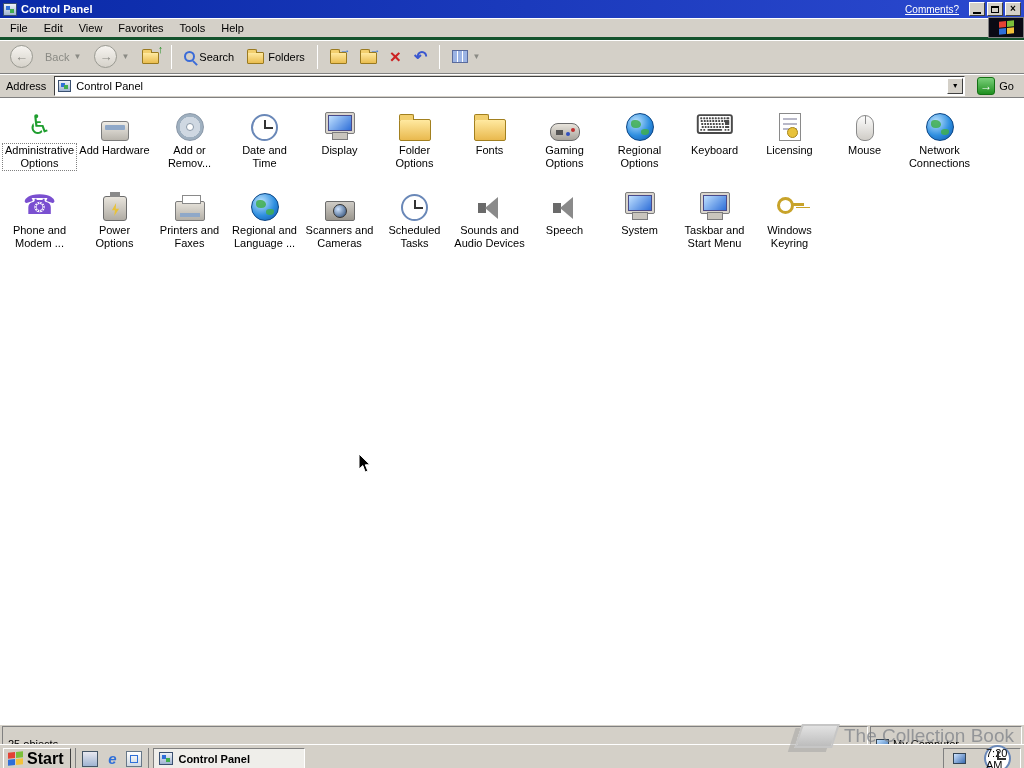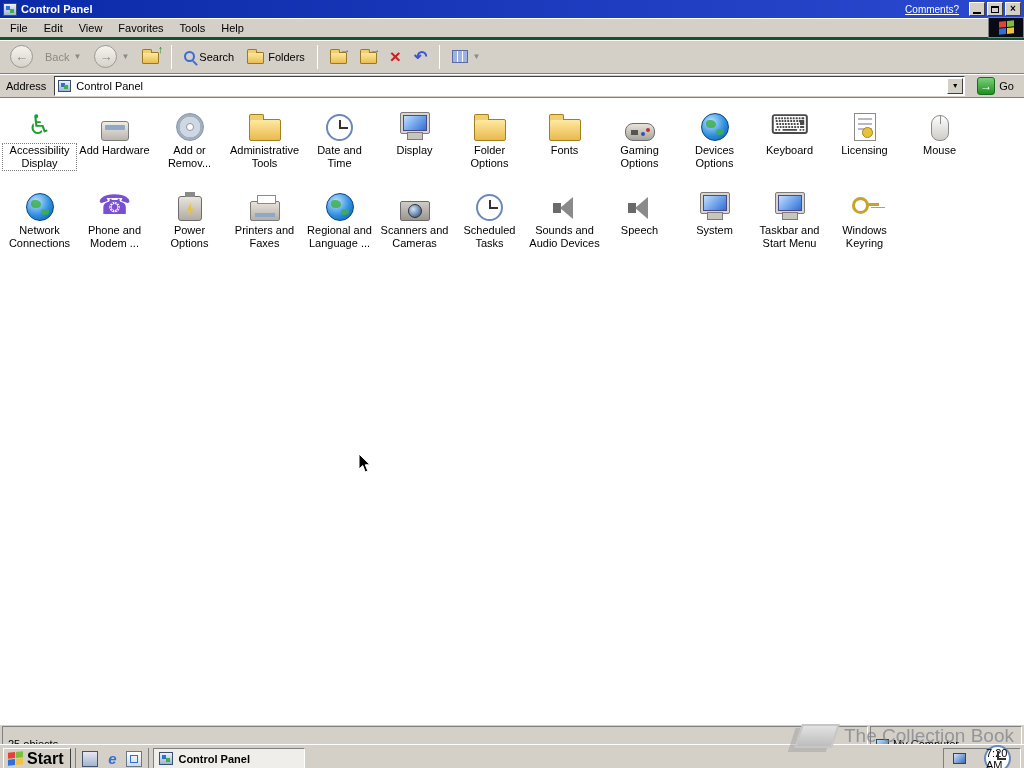--- a/index.html
+++ b/index.html
@@ -256,84 +256,78 @@
       <span>Go</span>
     </span>
   </div>
 
   <div class="content">
     <div class="grid" id="grid">
   <div class="item selected">
     <div class="ic-holder">
             <span class="g" style="color: rgb(31, 158, 47);">♿</span>
           </div>
-    <div class="lbl">Accessibility Display</div>
+    <div class="lbl">Administrative Options</div>
   </div>
 
   <div class="item">
     <div class="ic-holder">
             <div class="device"></div>
           </div>
     <div class="lbl">Add Hardware</div>
   </div>
 
   <div class="item">
     <div class="ic-holder">
             <div class="disc"></div>
           </div>
     <div class="lbl">Add or Remov...</div>
   </div>
 
+
+  <div class="item">
+    <div class="ic-holder">
+            <div class="clock"></div>
+          </div>
+    <div class="lbl">Date and Time</div>
+  </div>
+
+  <div class="item">
+    <div class="ic-holder">
+            <div class="display"></div>
+          </div>
+    <div class="lbl">Display</div>
+  </div>
+
   <div class="item">
     <div class="ic-holder">
             <div class="folder"></div>
           </div>
-    <div class="lbl">Administrative Tools</div>
-  </div>
-
-  <div class="item">
-    <div class="ic-holder">
-            <div class="clock"></div>
-          </div>
-    <div class="lbl">Date and Time</div>
-  </div>
-
-  <div class="item">
-    <div class="ic-holder">
-            <div class="display"></div>
-          </div>
-    <div class="lbl">Display</div>
+    <div class="lbl">Folder Options</div>
   </div>
 
   <div class="item">
     <div class="ic-holder">
             <div class="folder"></div>
           </div>
-    <div class="lbl">Folder Options</div>
-  </div>
-
-  <div class="item">
-    <div class="ic-holder">
-            <div class="folder"></div>
-          </div>
     <div class="lbl">Fonts</div>
   </div>
 
   <div class="item">
     <div class="ic-holder">
             <div class="gamepad"></div>
           </div>
     <div class="lbl">Gaming Options</div>
   </div>
 
   <div class="item">
     <div class="ic-holder">
             <div class="globe"></div>
           </div>
-    <div class="lbl">Devices Options</div>
+    <div class="lbl">Regional Options</div>
   </div>
 
   <div class="item">
     <div class="ic-holder">
             <span class="g" style="color: rgb(74, 74, 74);">⌨</span>
           </div>
     <div class="lbl">Keyboard</div>
   </div>
 
   <div class="item">

